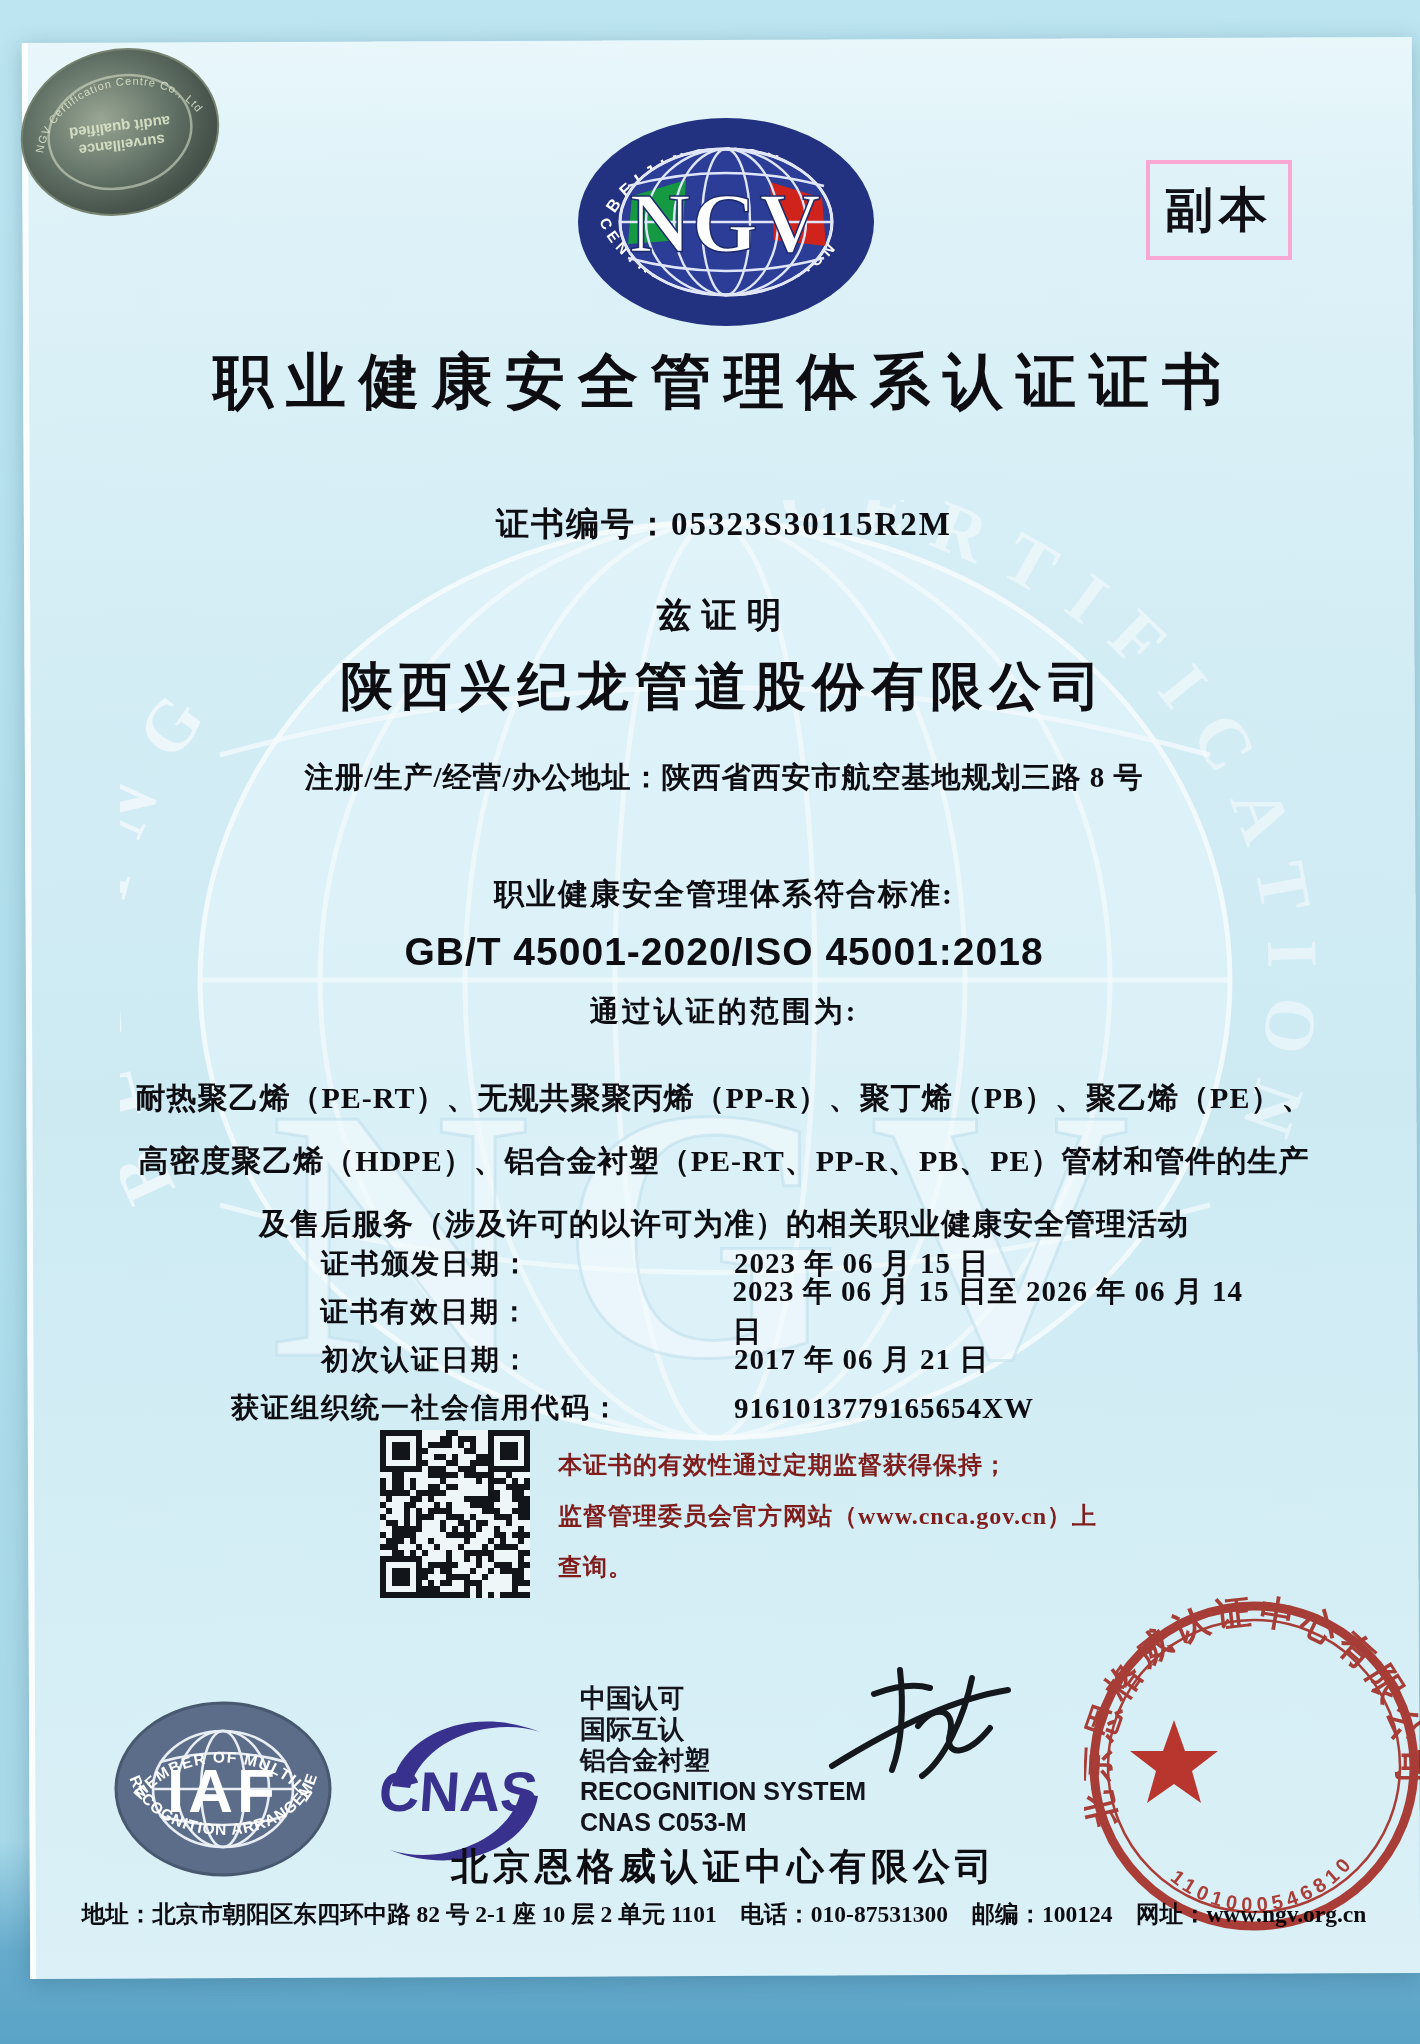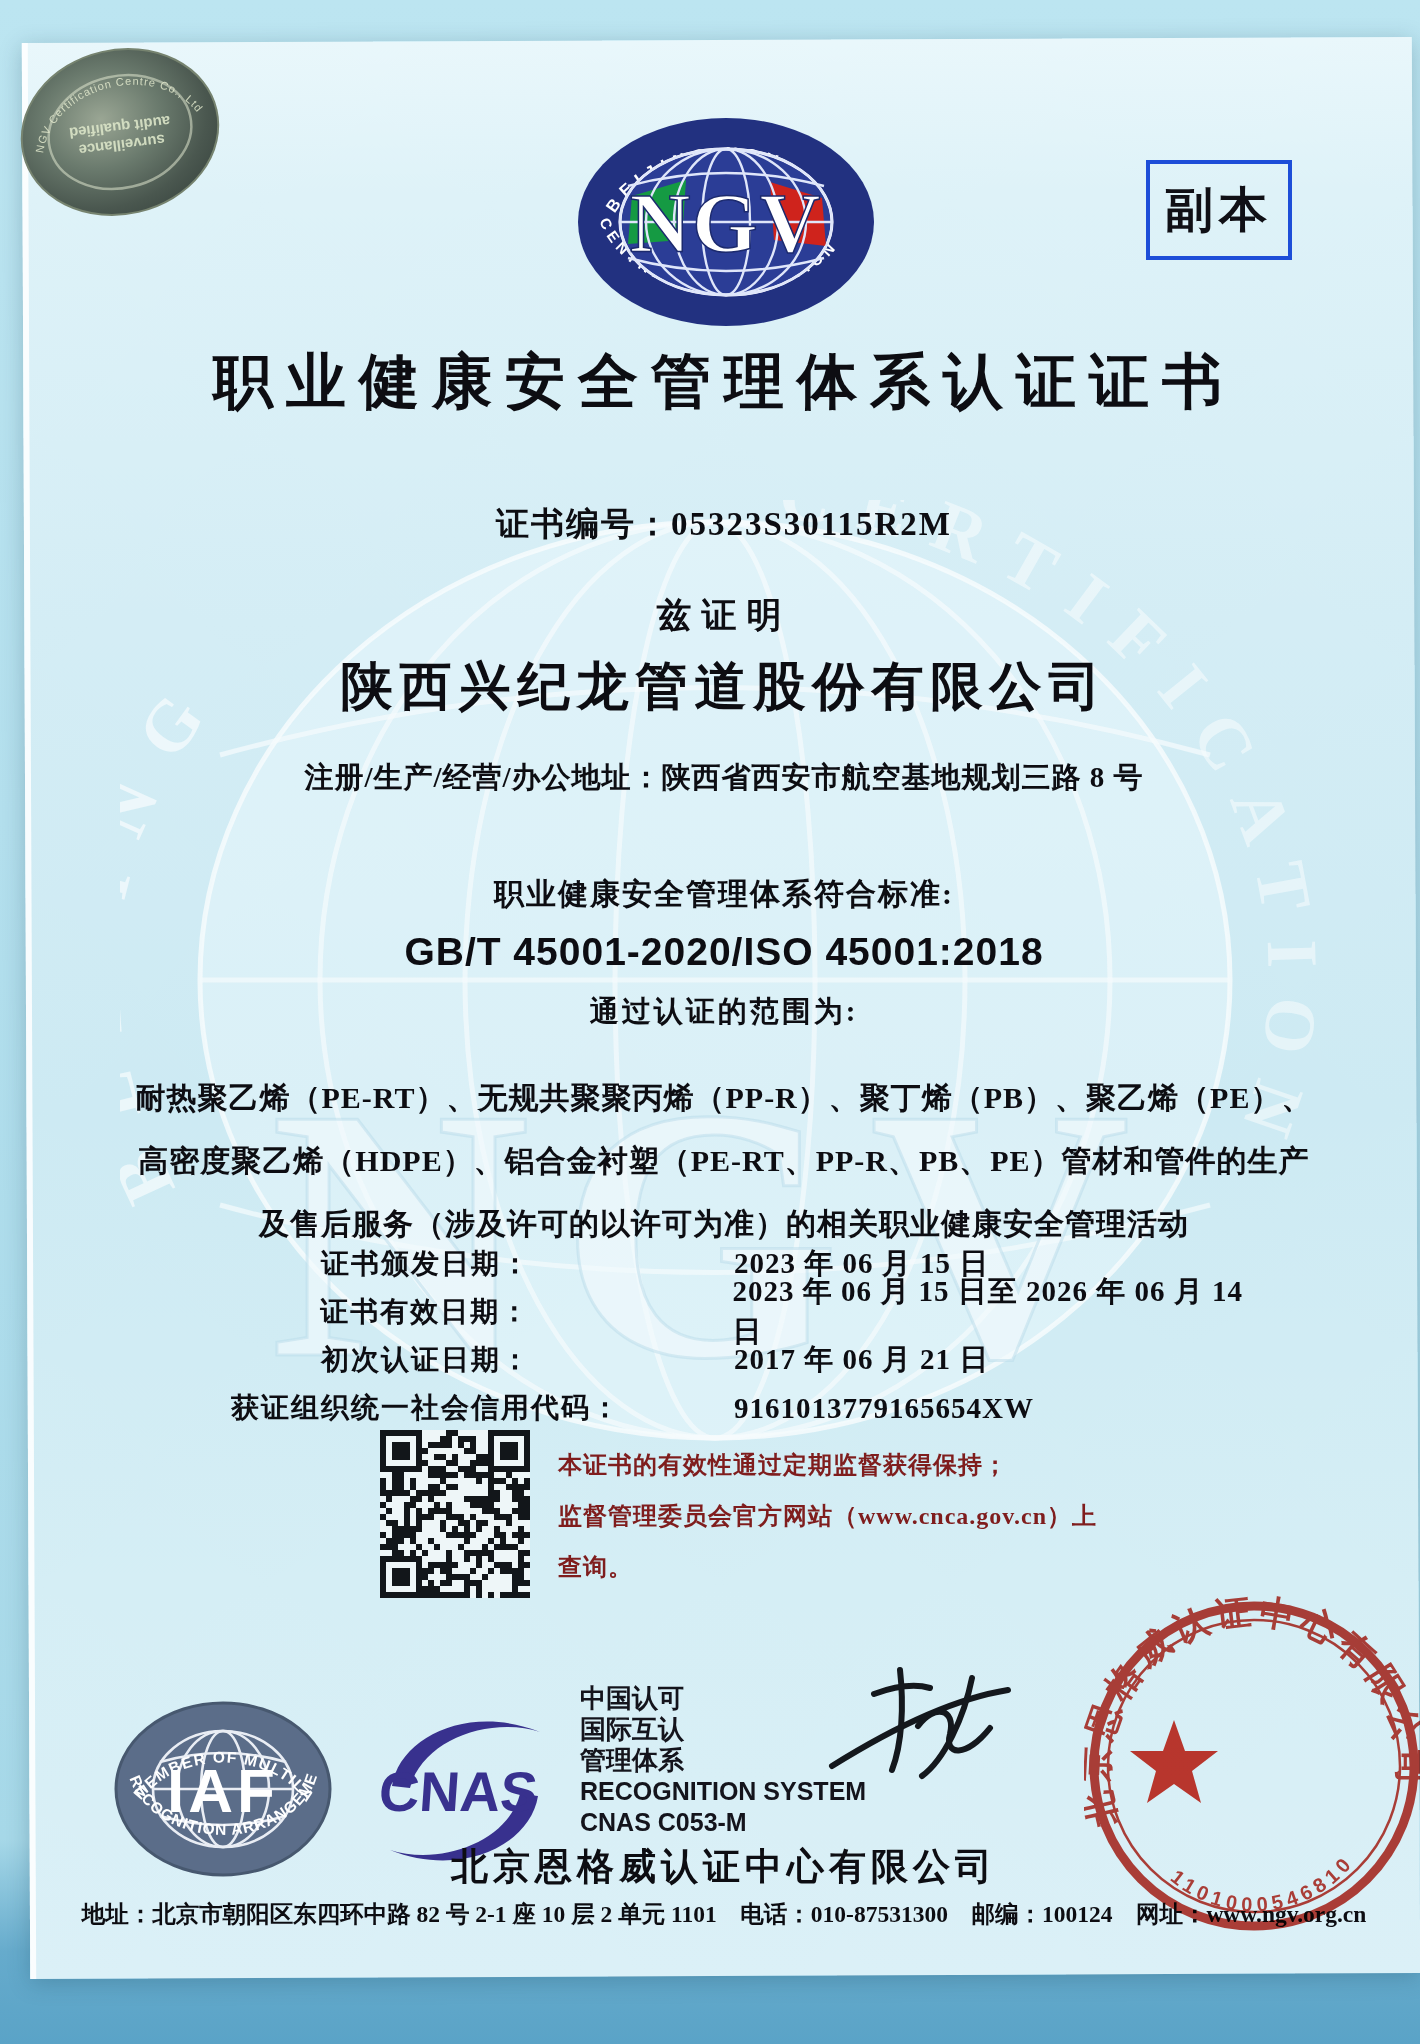--- a/index.html
+++ b/index.html
@@ -16,21 +16,21 @@
     box-shadow:0 4px 22px rgba(20,60,80,.25);
   }
   .abs{position:absolute;}
   .centerline{position:absolute;left:34px;width:1380px;text-align:center;color:#0d0d12;}
   
   #watermark{position:absolute;left:120px;top:500px;z-index:1;opacity:.8;pointer-events:none;}
   
   .content{position:absolute;left:0;top:0;width:1420px;height:2044px;z-index:3;}
   .copybox{
     position:absolute;left:1146px;top:160px;width:138px;height:92px;
-    border:4px solid #1d4ed8;display:flex;align-items:center;justify-content:center;
+    border:4px solid #f9a8d4;display:flex;align-items:center;justify-content:center;
     font-size:48px;font-weight:bold;letter-spacing:6px;color:#101016;
   }
   .title{top:342px;font-size:60px;font-weight:bold;letter-spacing:13px;}
   .certno{top:502px;font-size:33px;font-weight:bold;letter-spacing:2px;}
   .attest{top:592px;font-size:35px;font-weight:bold;letter-spacing:10px;}
   .company{top:652px;font-size:52px;font-weight:bold;letter-spacing:7px;}
   .address{top:758px;font-size:29px;font-weight:bold;letter-spacing:1px;}
   .stdhead{top:874px;font-size:30px;font-weight:bold;letter-spacing:2px;}
   .stdcode{top:930px;font-size:39px;font-weight:bold;font-family:"Liberation Sans",sans-serif;letter-spacing:1px;}
   .scopehead{top:992px;font-size:29px;font-weight:bold;letter-spacing:3px;}
@@ -912,21 +912,21 @@
 
   <svg class="abs" style="left:370px;top:1698px;" width="190" height="186" viewBox="0 0 190 186">
     <path d="M22,88 C30,38 100,6 170,34 C120,18 52,42 40,90 Z" fill="#38318e"></path>
     <path d="M168,98 C160,148 90,180 20,152 C70,168 138,144 150,96 Z" fill="#38318e"></path>
     <text x="95" y="113" text-anchor="middle" font-family="Liberation Sans, sans-serif" font-size="56" font-weight="bold" fill="#38318e" letter-spacing="0" transform="skewX(-4)">CNAS</text>
   </svg>
 
   <div class="cnas-text">
     <div>中国认可</div>
     <div>国际互认</div>
-    <div>管理体系</div>
+    <div>铝合金衬塑</div>
     <div class="en">RECOGNITION SYSTEM</div>
     <div class="en">CNAS C053-M</div>
   </div>
 
   <svg class="abs" style="left:820px;top:1648px;" width="200" height="140" viewBox="0 0 200 140">
     <g stroke="#14181d" stroke-width="6" fill="none" stroke-linecap="round" stroke-linejoin="round">
       <path d="M12,118 C60,88 125,52 188,42"></path>
       <path d="M80,22 C84,58 82,96 72,122"></path>
       <path d="M54,46 C76,38 96,36 110,40"></path>
       <path d="M98,78 C114,56 136,60 130,86 C124,108 146,110 170,80"></path>

